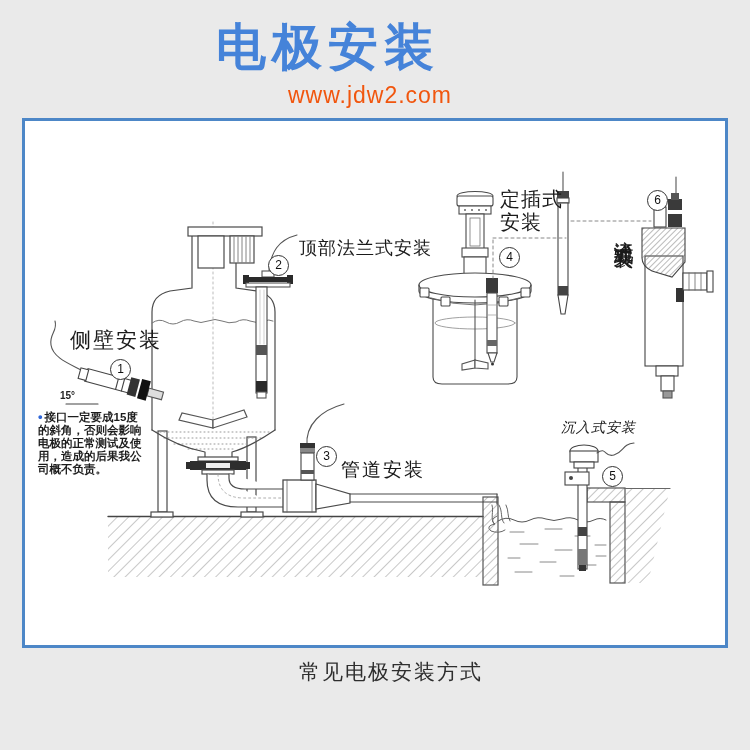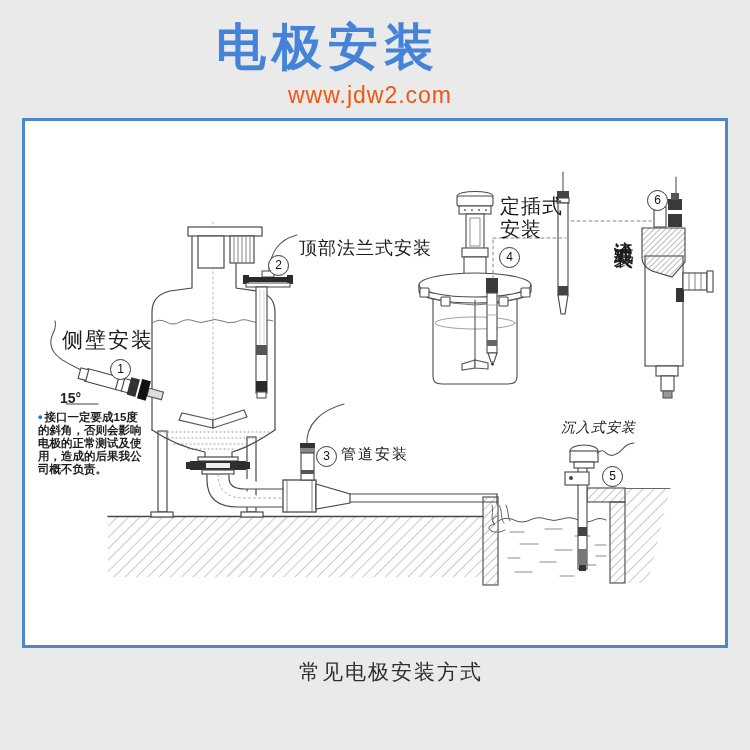--- a/index.html
+++ b/index.html
@@ -8,33 +8,33 @@
   .title{position:absolute;left:0;top:14px;width:656px;text-align:center;
          font-size:50px;font-weight:700;letter-spacing:6px;color:#4583d9;}
   .website{position:absolute;left:0;top:82px;width:740px;text-align:center;
          font-size:23px;font-weight:400;letter-spacing:1px;color:#f1560e;}
   .diagram-box{position:absolute;left:22px;top:118px;width:700px;height:524px;
          background:#ffffff;border:3px solid #4d87c7;}
   .diagram-box svg{position:absolute;left:0;top:0;}
   .caption{position:absolute;left:16px;top:658px;width:750px;text-align:center;
          font-size:21px;letter-spacing:2px;color:#2e2e2e;}
   .lbl{position:absolute;color:#1a1a1a;white-space:nowrap;}
-  .lbl-1{left:62px;top:326px;font-size:21px;letter-spacing:2px;}
+  .lbl-1{left:70px;top:326px;font-size:21px;letter-spacing:2px;}
   .lbl-2{left:285px;top:236px;font-size:18px;letter-spacing:1px;margin-left:14px;}
-  .lbl-3{left:341px;top:445px;font-size:15px;letter-spacing:2px;}
-  .lbl-4{left:500px;top:195px;font-size:20px;line-height:23px;letter-spacing:1px;}
+  .lbl-3{left:341px;top:457px;font-size:19px;letter-spacing:2px;}
+  .lbl-4{left:500px;top:188px;font-size:20px;line-height:23px;letter-spacing:1px;}
   .lbl-5{left:561px;top:419px;font-size:14px;letter-spacing:1px;font-style:italic;}
   .lbl-6{left:611px;top:225px;font-size:20px;height:116px;
          writing-mode:vertical-rl;text-orientation:upright;letter-spacing:2px;}
   .circle-num{position:absolute;width:19px;height:19px;border:1.4px solid #333;
          border-radius:50%;background:#fff;font-size:12px;line-height:19px;
          text-align:center;color:#111;}
   .cn-1{left:110px;top:359px;} .cn-2{left:268px;top:255px;} .cn-3{left:316px;top:446px;}
   .cn-4{left:499px;top:247px;} .cn-5{left:602px;top:466px;} .cn-6{left:647px;top:190px;}
-  .angle-lbl{position:absolute;left:60px;top:390px;font-size:14px;font-weight:700;color:#222;}
+  .angle-lbl{position:absolute;left:60px;top:390px;font-size:10px;font-weight:700;color:#222;}
   .warning{position:absolute;left:38px;top:410px;width:122px;font-size:11.5px;
          font-weight:600;line-height:13px;color:#1c1c1c;}
   .warning .bullet{color:#2f66d8;margin-right:2px;font-size:13px;}
 </style>
 </head>
 <body>
 
 <div id="stage">
 
   <div class="title">电极安装</div>

